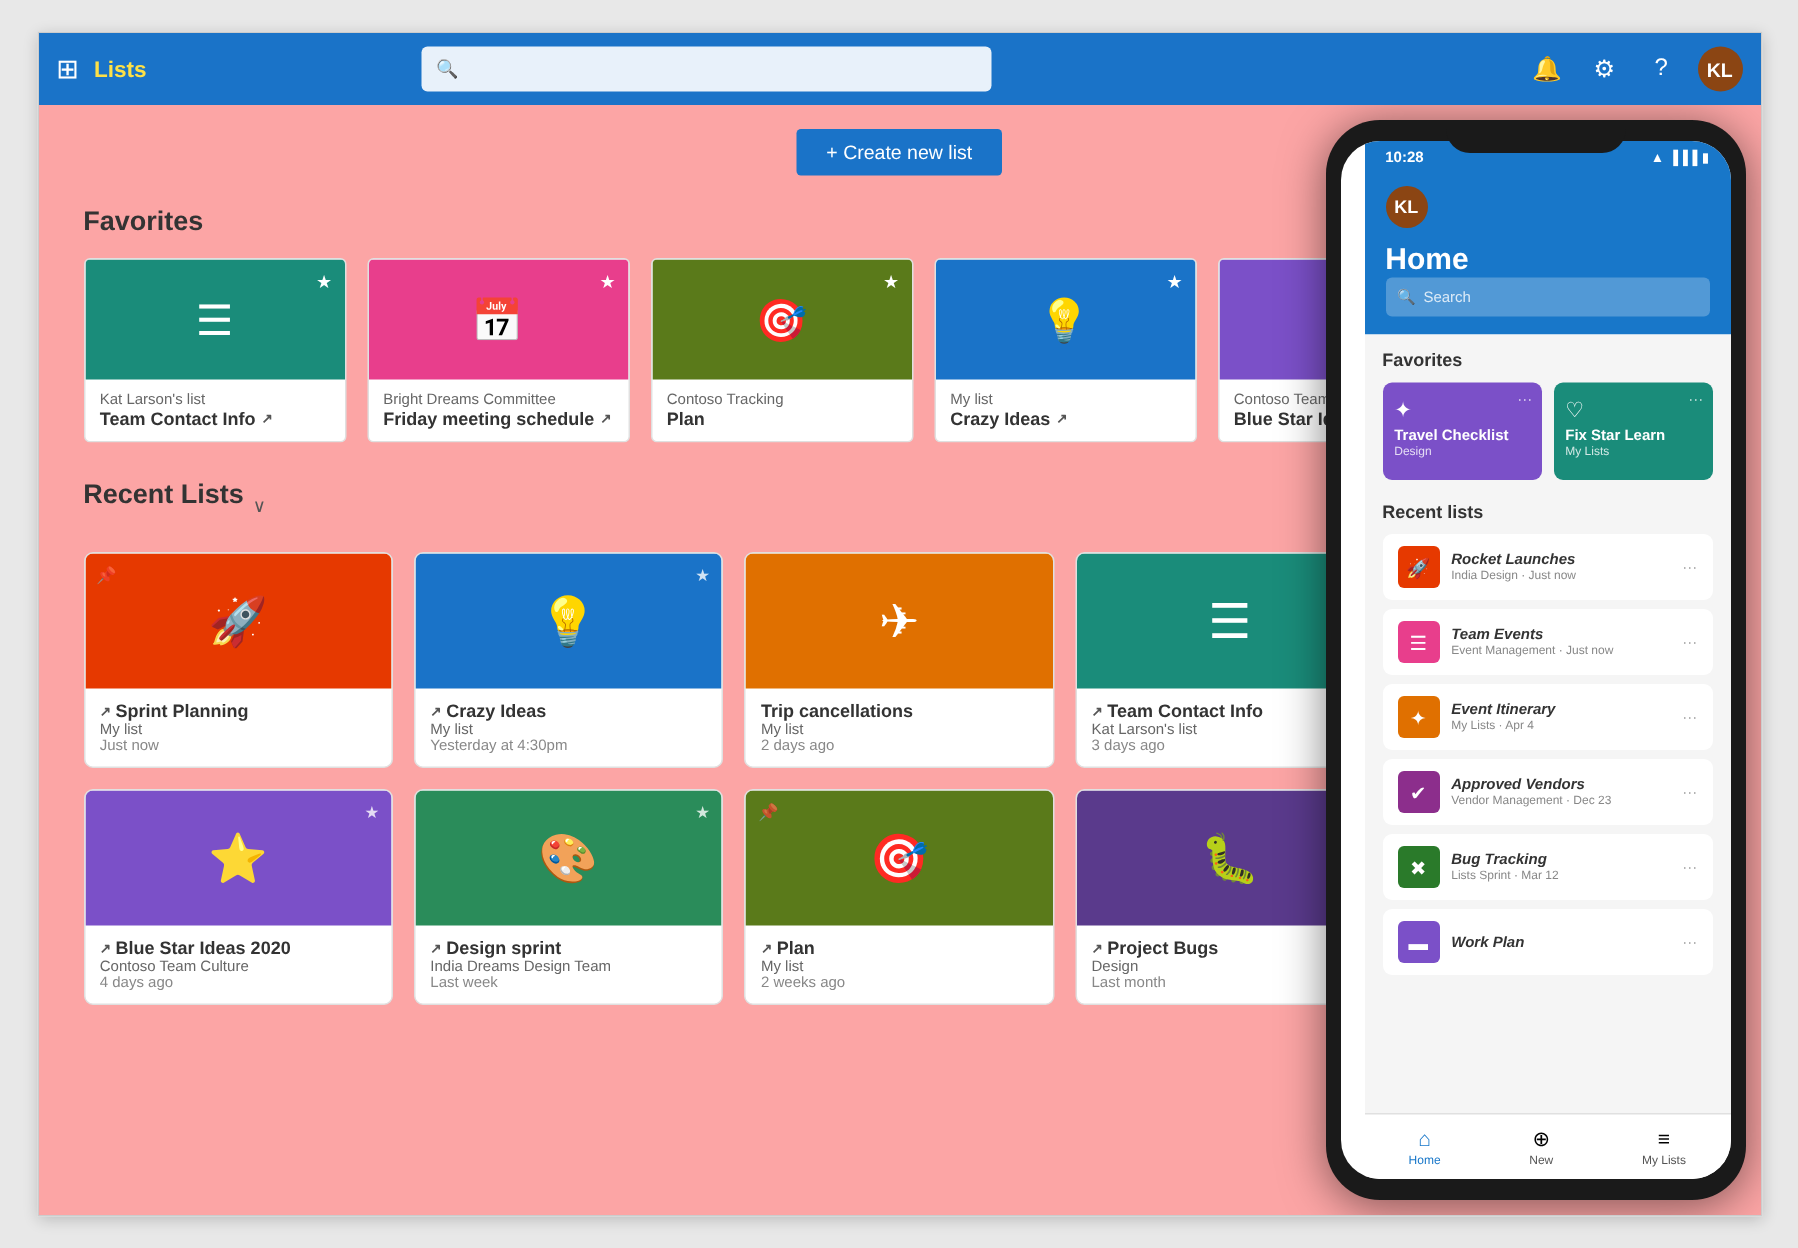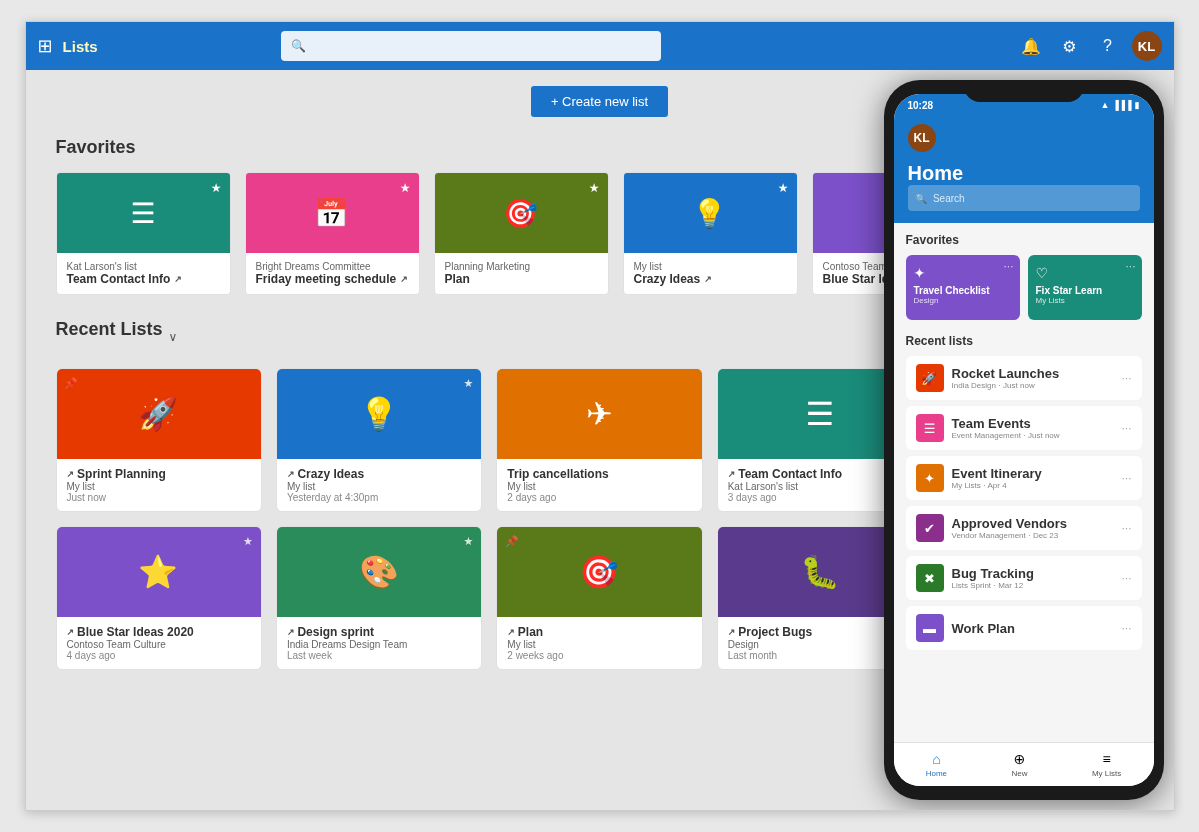--- a/index.html
+++ b/index.html
@@ -35,21 +35,21 @@
       padding: 0 12px;
       gap: 10px;
       flex-shrink: 0;
     }
     .nav-grid-icon {
       color: white;
       font-size: 18px;
       cursor: pointer;
     }
     .nav-title {
-      color: #fef9c3;
+      color: #fde047;
       font-size: 15px;
       font-weight: 600;
     }
     .nav-search {
       flex: 1;
       max-width: 380px;
       margin: 0 auto;
       background: rgba(255,255,255,0.9);
       border-radius: 4px;
       height: 30px;
@@ -95,21 +95,21 @@
       font-size: 13px;
       font-weight: 600;
       cursor: pointer;
     }
 
     
     .main-content {
       flex: 1;
       overflow-y: auto;
       padding: 16px 30px;
-      background: #e5e5e5;
+      background: #fca5a5;
       position: relative;
     }
 
     .create-btn {
       display: flex;
       align-items: center;
       justify-content: center;
       margin: 0 auto 20px;
     }
     .create-new-btn {
@@ -277,20 +277,21 @@
       border-radius: 0 0 16px 16px;
       z-index: 2;
     }
     .phone-screen {
       background: white;
       border-radius: 26px;
       height: 100%;
       overflow: hidden;
       display: flex;
       flex-direction: column;
+      padding-left: 16px;
     }
     .phone-status-bar {
       background: #1877c9;
       height: 22px;
       display: flex;
       align-items: center;
       padding: 0 14px;
       justify-content: space-between;
     }
     .phone-status-time {
@@ -409,23 +410,24 @@
       border-radius: 4px;
       display: flex;
       align-items: center;
       justify-content: center;
       color: white;
       font-size: 13px;
       flex-shrink: 0;
     }
     .phone-recent-info { flex: 1; }
     .phone-recent-name {
-      font-size: 13px;
+      font-size: 10px;
       font-weight: 700;
       color: #333;
+      font-style: italic;
     }
     .phone-recent-sub {
       font-size: 8px;
       color: #888;
     }
     .phone-recent-dots {
       color: #999;
       font-size: 10px;
     }
 
@@ -512,21 +514,21 @@
             </div>
           </div>
         </div>
 
         <div class="fav-card">
           <div class="fav-card-header" style="background:#5a7a1a;">
             <span class="star-icon">★</span>
             <span class="fav-card-icon">🎯</span>
           </div>
           <div class="fav-card-body">
-            <div class="fav-card-owner">Planning Marketing</div>
+            <div class="fav-card-owner">Contoso Tracking</div>
             <div class="fav-card-name">
               <span>Plan</span>
             </div>
           </div>
         </div>
 
         <div class="fav-card">
           <div class="fav-card-header" style="background:#1a73c8;">
             <span class="star-icon">★</span>
             <span class="fav-card-icon">💡</span>

